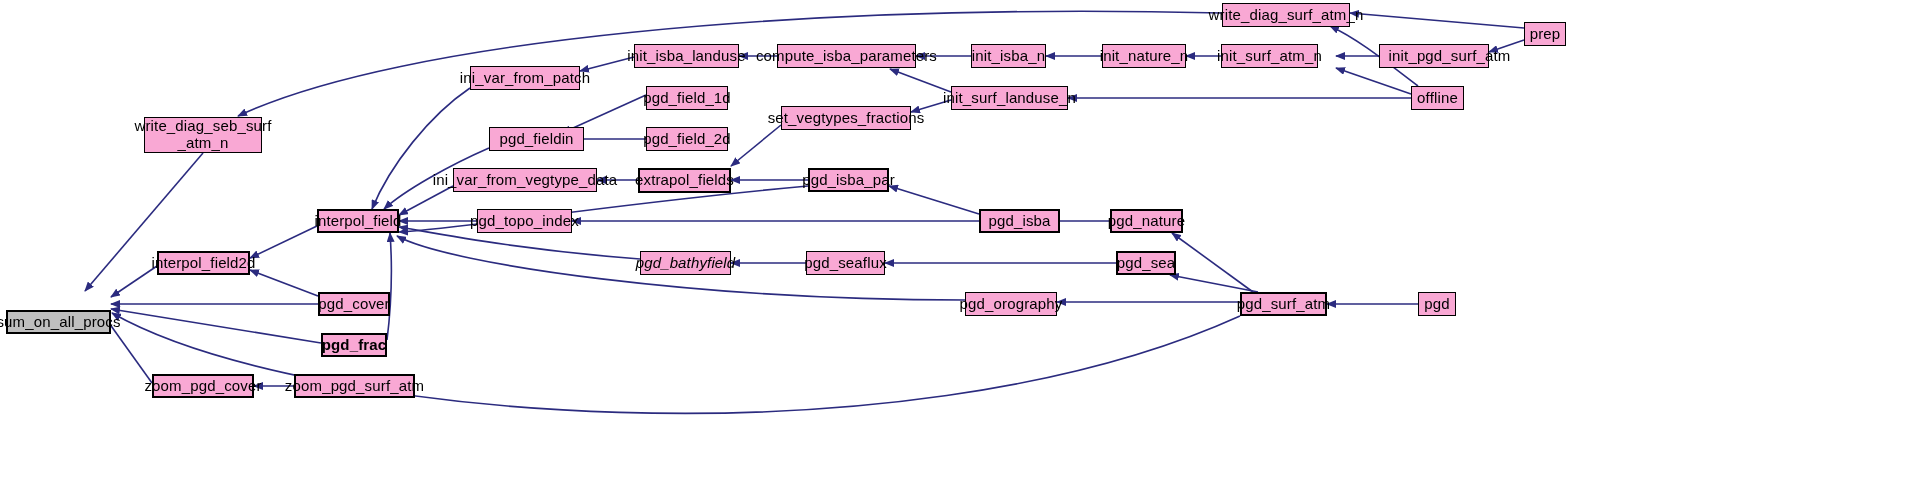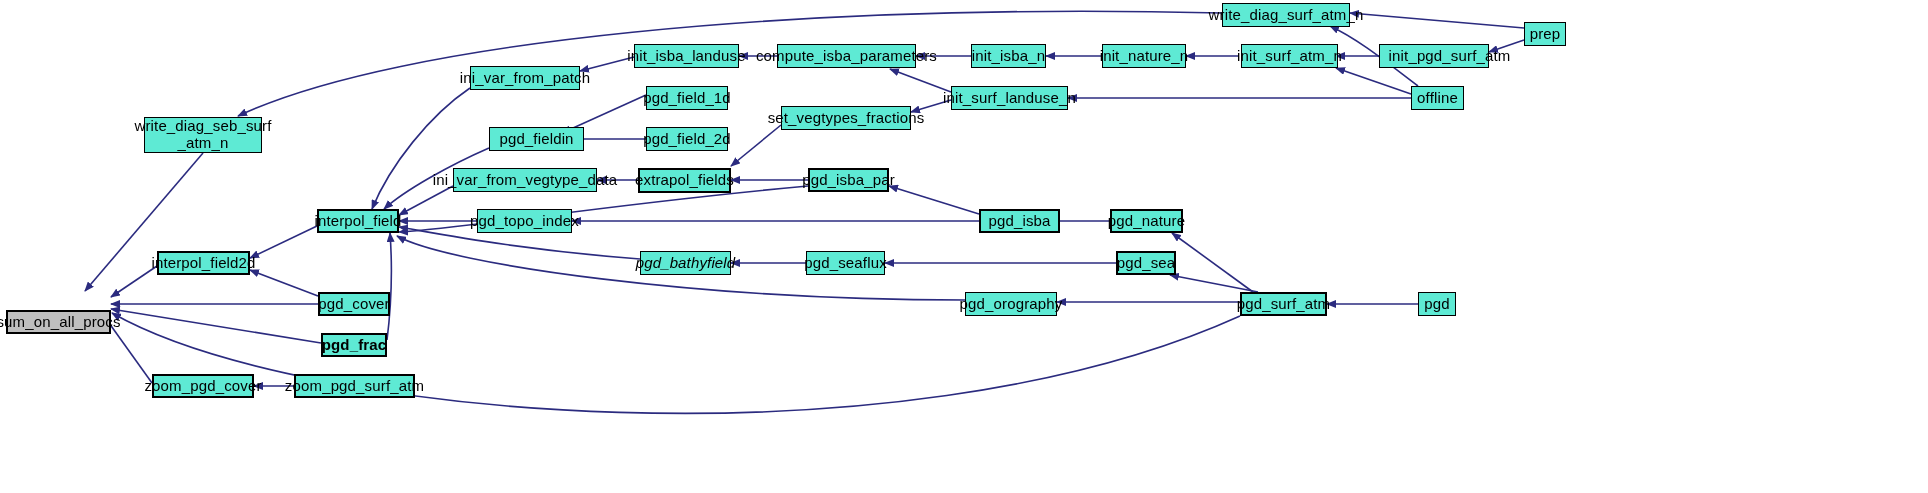--- a/index.html
+++ b/index.html
@@ -19,21 +19,21 @@
     position: absolute;
     left: 0;
     top: 0;
     width: 1928px;
     height: 493px;
     pointer-events: none;
   }
   .node {
     position: absolute;
     box-sizing: border-box;
-    background: #5eead4;
+    background: #f9a8d4;
     border: 1px solid #000000;
     color: #000000;
     font-size: 15px;
     line-height: 1.12;
     display: flex;
     align-items: center;
     justify-content: center;
     text-align: center;
     white-space: pre;
     letter-spacing: 0.15px;
@@ -129,21 +129,21 @@
       <div class="node" style="left: 777px; top: 44px; width: 139px; height: 24px;"><span>compute_isba_parameters</span></div>
       <div class="node thick" style="left: 808px; top: 168px; width: 81px; height: 24px;"><span>pgd_isba_par</span></div>
       <div class="node" style="left: 806px; top: 251px; width: 79px; height: 24px;"><span>pgd_seaflux</span></div>
       <div class="node" style="left: 951px; top: 86px; width: 117px; height: 24px;"><span>init_surf_landuse_n</span></div>
       <div class="node" style="left: 971px; top: 44px; width: 75px; height: 24px;"><span>init_isba_n</span></div>
       <div class="node thick" style="left: 979px; top: 209px; width: 81px; height: 24px;"><span>pgd_isba</span></div>
       <div class="node" style="left: 965px; top: 292px; width: 92px; height: 24px;"><span>pgd_orography</span></div>
       <div class="node" style="left: 1102px; top: 44px; width: 84px; height: 24px;"><span>init_nature_n</span></div>
       <div class="node thick" style="left: 1110px; top: 209px; width: 73px; height: 24px;"><span>pgd_nature</span></div>
       <div class="node thick" style="left: 1116px; top: 251px; width: 60px; height: 24px;"><span>pgd_sea</span></div>
-      <div class="node" style="left: 1221px; top: 44px; width: 97px; height: 24px; margin-left: 20px;"><span>init_surf_atm_n</span></div>
+      <div class="node" style="left: 1221px; top: 44px; width: 97px; height: 24px;"><span>init_surf_atm_n</span></div>
       <div class="node" style="left: 1222px; top: 3px; width: 128px; height: 24px;"><span>write_diag_surf_atm_n</span></div>
       <div class="node thick" style="left: 1240px; top: 292px; width: 87px; height: 24px;"><span>pgd_surf_atm</span></div>
       <div class="node" style="left: 1379px; top: 44px; width: 110px; height: 24px; padding-left: 31px;"><span>init_pgd_surf_atm</span></div>
       <div class="node" style="left: 1411px; top: 86px; width: 53px; height: 24px;"><span>offline</span></div>
       <div class="node" style="left: 1418px; top: 292px; width: 38px; height: 24px;"><span>pgd</span></div>
       <div class="node" style="left: 1524px; top: 22px; width: 42px; height: 24px;"><span>prep</span></div>
     </div>
 </div>
 
 </body></html>

